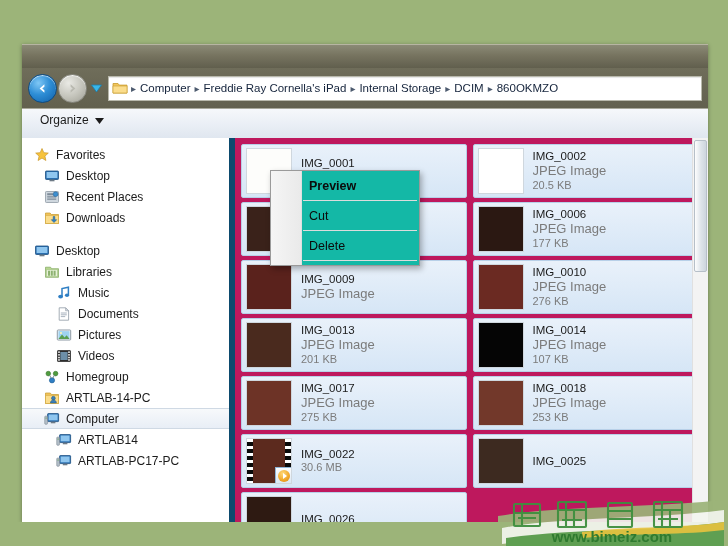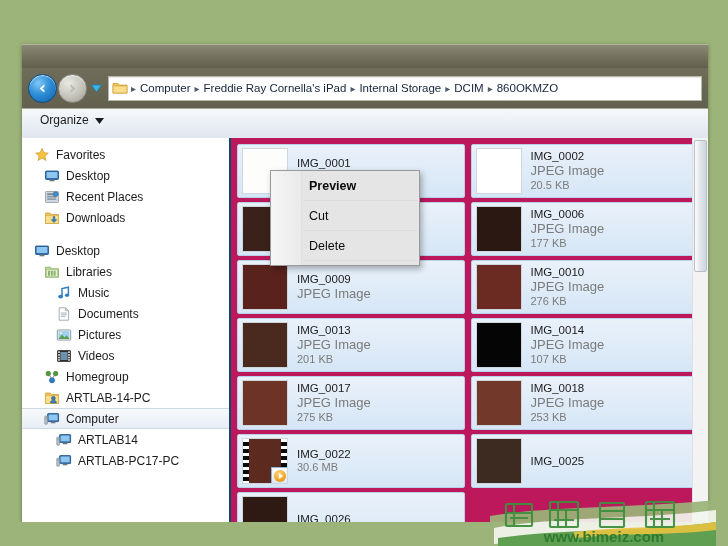--- a/index.html
+++ b/index.html
@@ -110,21 +110,21 @@
     position: absolute; left: 0; top: 94px;
     width: 100%; bottom: 0;
     display: flex;
     background: #ffffff;
   }
 
   
   .navpane {
     width: 207px;
     background: #ffffff;
-    border-right: 2px solid #0c4a6e;
+    border-right: 6px solid #0c4a6e;
     padding-top: 6px;
     position: relative;
     overflow: hidden;
   }
   .nav-item {
     display: flex; align-items: center;
     height: 21px;
     font-size: 12px;
     color: #1c1c1c;
     padding-left: 12px;
@@ -234,21 +234,21 @@
     background: linear-gradient(90deg,#fdfdfd 0%, #dde3e9 55%, #cdd5dd 100%);
     border: 1px solid #b6bfc8;
     border-radius: 2px;
   }
 
   
   #ctxmenu {
     position: absolute;
     left: 270px; top: 170px;
     width: 148px;
-    background: #e5e5e5;
+    background: #14b8a6;
     border: 1px solid #9a9a9a;
     box-shadow: 2px 3px 6px rgba(0,0,0,0.30);
     padding: 2px 0;
     z-index: 40;
   }
   #ctxmenu::before {
     content: "";
     position: absolute; left: 0; top: 0; bottom: 0;
     width: 30px;
     background: linear-gradient(90deg,#f5f5f5 0%, #eaeaea 100%);
@@ -274,21 +274,21 @@
   }
   .msep {
     height: 1px; margin: 2px 2px 2px 32px;
     background: #dcdcdc;
     position: relative; z-index: 2;
   }
 
   
   #watermark {
     position: absolute;
-    right: 12px; bottom: 0;
+    right: 4px; bottom: 0;
     width: 228px; height: 48px;
     z-index: 60;
     pointer-events: none;
   }
 
   .cut-mask {
     position: absolute; left: 0; right: 0; bottom: 0;
     height: 24px;
     background: #9cb479;
     z-index: 55;

